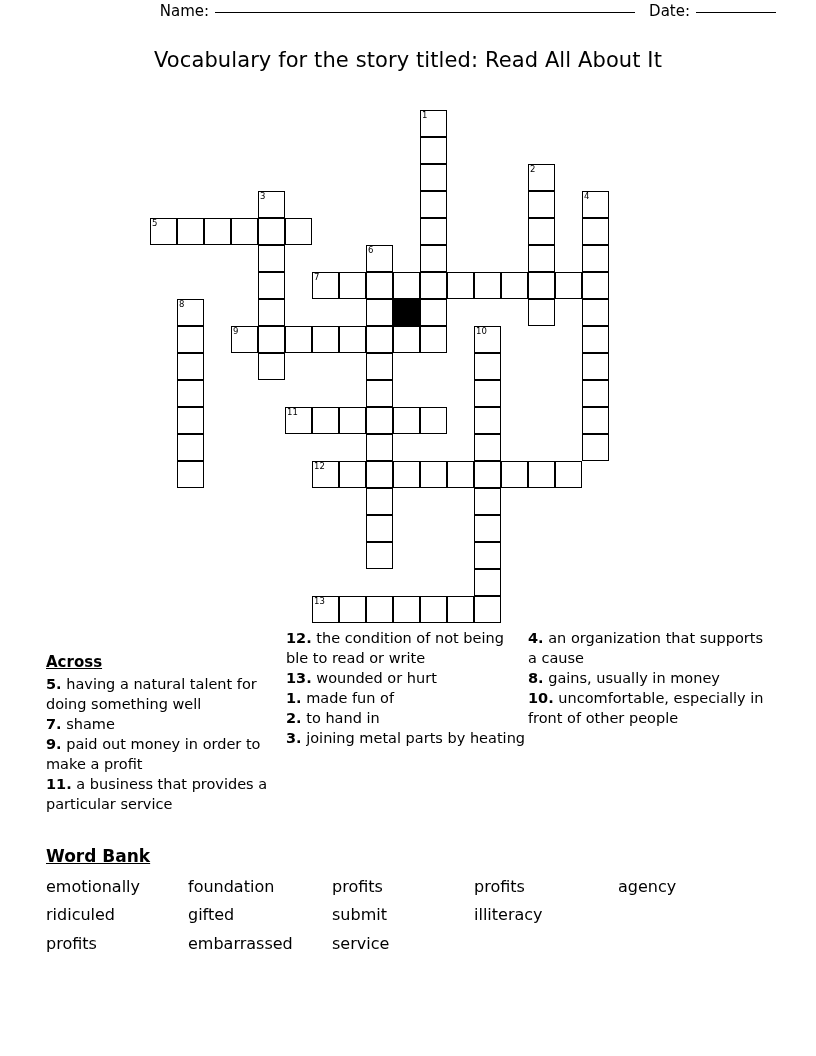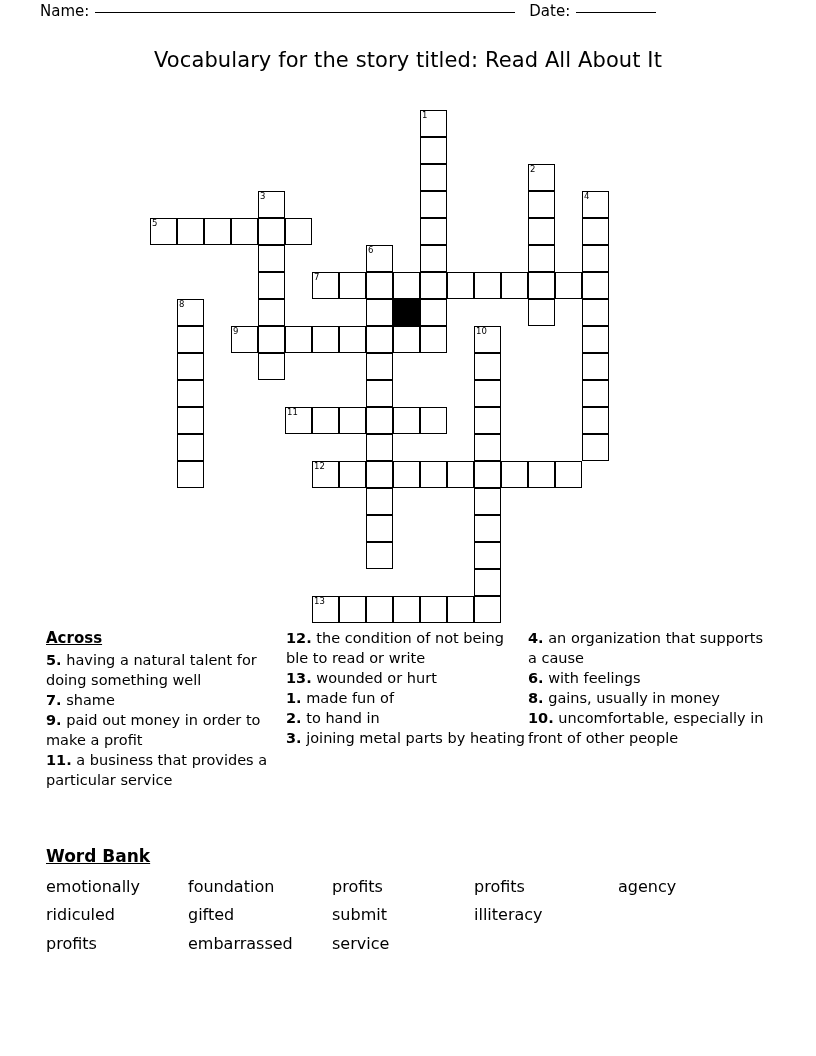--- a/index.html
+++ b/index.html
@@ -6,21 +6,21 @@
   body{
     width:816px;height:1056px;background:#fff;
     font-family:"DejaVu Sans","Liberation Sans",sans-serif;
     color:#000;position:relative;overflow:hidden;
   }
   .page{position:relative;width:816px;height:1056px;}
 
   
   .namedate{
     position:absolute;left:40px;top:2px;width:736px;
-    display:flex;align-items:baseline;font-size:15px;
+    display:flex;align-items:baseline;font-size:15px;justify-content:flex-end;
   }
   .nd-label{font-size:15px;white-space:nowrap;}
   .nd-rule{
     flex:0 0 auto;border-bottom:1px solid #000;height:1px;
     position:relative;top:-3px;
   }
   .rule-name{width:420px;margin:0 14px 0 6px;}
   .rule-date{width:80px;margin-left:6px;}
 
   
@@ -40,21 +40,21 @@
     position:absolute;left:1px;top:0px;font-size:8.5px;line-height:9px;
     font-family:"DejaVu Sans","Liberation Sans",sans-serif;color:#000;
   }
 
   
   .clues{
     position:absolute;left:46px;top:628px;width:724px;
     display:flex;gap:0;align-items:flex-start;
   }
   .clue-col{font-size:14.5px;line-height:1.38;}
-  .col-a{width:240px;}
+  .col-a{width:240px;margin-top:24px;}
   .col-b{width:242px;}
   .col-c{width:240px;}
   .clue-head{
     font-weight:bold;text-decoration:underline;font-size:15px;
     margin:0 0 1px 0;display:block;
   }
   .clue{margin:0 0 0 0;display:block;}
   .clue b{font-weight:bold;}
 
   
@@ -228,21 +228,20 @@
     <div class="clue-col col-b">
       <span class="clue"><b>12.</b> <span>the condition of not being ble to read or write</span></span>
       <span class="clue"><b>13.</b> <span>wounded or hurt</span></span>
       <span class="clue"><b>1.</b> <span>made fun of</span></span>
       <span class="clue"><b>2.</b> <span>to hand in</span></span>
       <span class="clue"><b>3.</b> <span>joining metal parts by heating</span></span>
     </div>
 
     <div class="clue-col col-c">
       <span class="clue"><b>4.</b> <span>an organization that supports a cause</span></span>
-      <span class="clue"><b>6.</b> <span>with feelings</span></span>
       <span class="clue"><b>8.</b> <span>gains, usually in money</span></span>
       <span class="clue"><b>10.</b> <span>uncomfortable, especially in front of other people</span></span>
     </div>
   </div>
 
   <div class="wb-head">Word Bank</div>
   <div class="wordbank">
     <div class="wb-row">
       <span class="wb-w wb-c0">emotionally</span>
       <span class="wb-w wb-c1">foundation</span>

